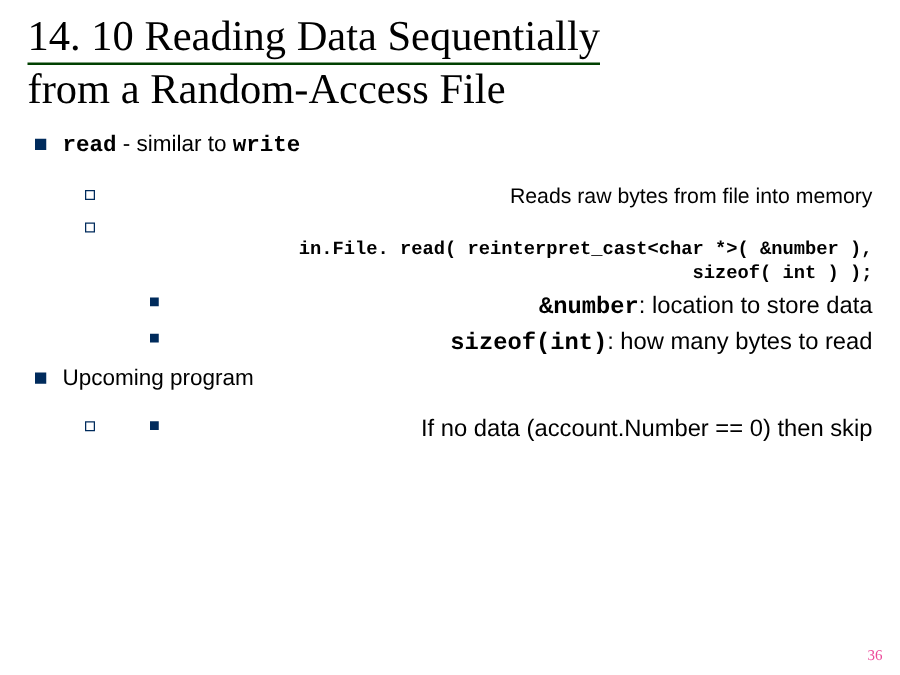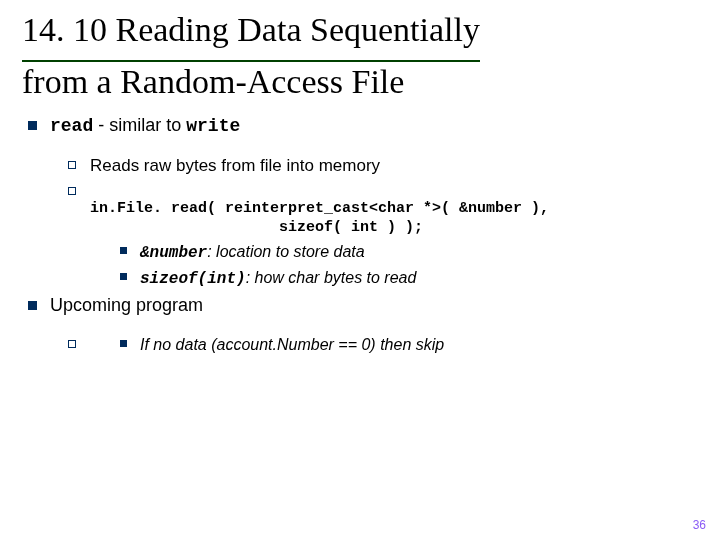--- a/index.html
+++ b/index.html
@@ -19,55 +19,55 @@
 }
 h1.title {
   font-size: 34px;
   font-weight: normal;
   margin: 0 0 12px 0;
   line-height: 1.18;
 }
 .title-underline {
   border-bottom: 2px solid #004000;
   display: inline-block;
-  padding-bottom: 10px;
+  padding-bottom: 0;
 }
 .title-rest { }
 .body {
   font-family: Arial, Helvetica, sans-serif;
   font-size: 18px;
   line-height: 1.32;
   padding-left: 6px;
 }
 ul { list-style: none; margin: 0; padding: 0; }
 li { margin: 0; padding: 0; }
 .lv1 > li { padding-left: 22px; position: relative; margin-top: 4px; }
 .lv1 > li::before {
   content: "";
   position: absolute;
   left: 0;
   top: 7px;
   width: 9px;
   height: 9px;
   background: #002b5c;
 }
-.lv2 { margin-top: 16px; }
+.lv2 { margin-top: 16px; text-align: right; }
 .lv2 > li { padding-left: 40px; position: relative; margin-top: 4px; font-size: 17px; }
 .lv2 > li::before {
   content: "";
   position: absolute;
   left: 18px;
   top: 6px;
   width: 8px;
   height: 8px;
   border: 1px solid #002b5c;
   box-sizing: border-box;
 }
 .lv3 { margin-top: 2px; }
-.lv3 > li { padding-left: 50px; position: relative; margin-top: 3px; font-size: 16px; font-style: italic; }
+.lv3 > li { padding-left: 50px; position: relative; margin-top: 3px; font-size: 19px; }
 .lv3 > li::before {
   content: "";
   position: absolute;
   left: 30px;
   top: 6px;
   width: 7px;
   height: 7px;
   background: #002b5c;
 }
 .mono { font-family: "Courier New", Courier, monospace; }
@@ -77,23 +77,23 @@
   white-space: pre;
   font-size: 15px;
   padding-left: 40px;
   margin-top: 4px;
   line-height: 1.25;
 }
 .pagenum {
   position: absolute;
   right: 14px;
   bottom: 8px;
-  font-family: Liberation Sans, sans-serif;
+  font-family: Liberation Serif, serif;
   font-size: 12px;
-  color: #8b5cf6;
+  color: #ec4899;
 }
 .nowrap { white-space: nowrap; }
 </style>
 </head>
 <body>
 
 <div class="slide">
   <h1 class="title">
     <span class="title-underline"><span>14. 10</span><span>  Reading Data Sequentially</span></span><br>
     <span class="title-rest">from a Random-Access File</span>
@@ -111,21 +111,21 @@
           </li>
           <li>
             <div class="codeblock" style="padding-left:0">
 <span>in.File. read( reinterpret_cast&lt;char *&gt;( &amp;number ),</span>
 <span>                     sizeof( int ) );</span></div>
             <ul class="lv3">
               <li>
                 <span class="mono" style="font-weight:bold">&amp;number</span><span>: location to store data</span>
               </li>
               <li>
-                <span class="mono" style="font-weight:bold">sizeof(int)</span><span>: how char bytes to read</span>
+                <span class="mono" style="font-weight:bold">sizeof(int)</span><span>: how many bytes to read</span>
               </li>
             </ul>
           </li>
         </ul>
       </li>
       <li>
         <span>Upcoming program</span>
         <ul class="lv2">
           <li>
             <ul class="lv3">

